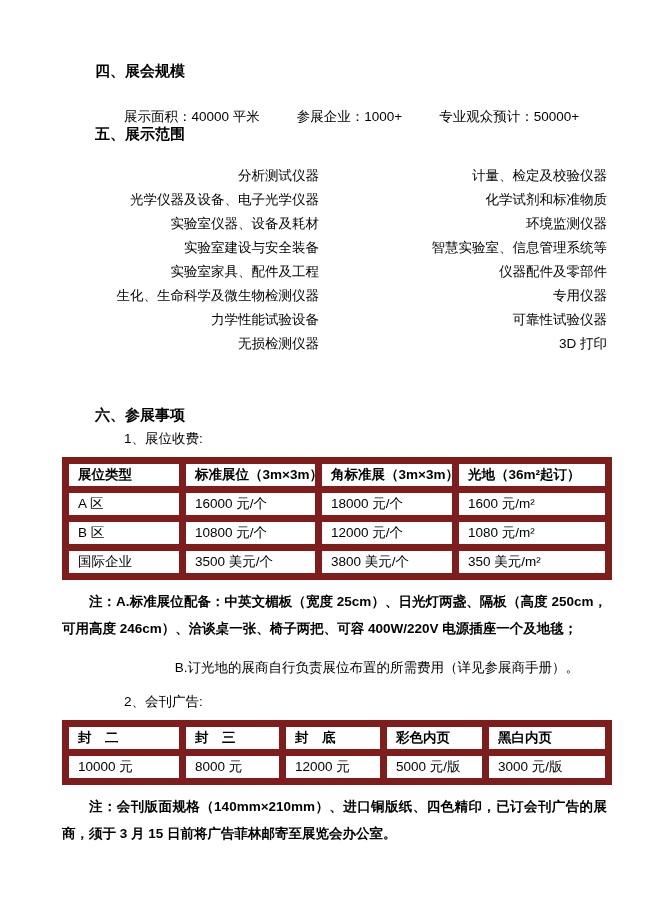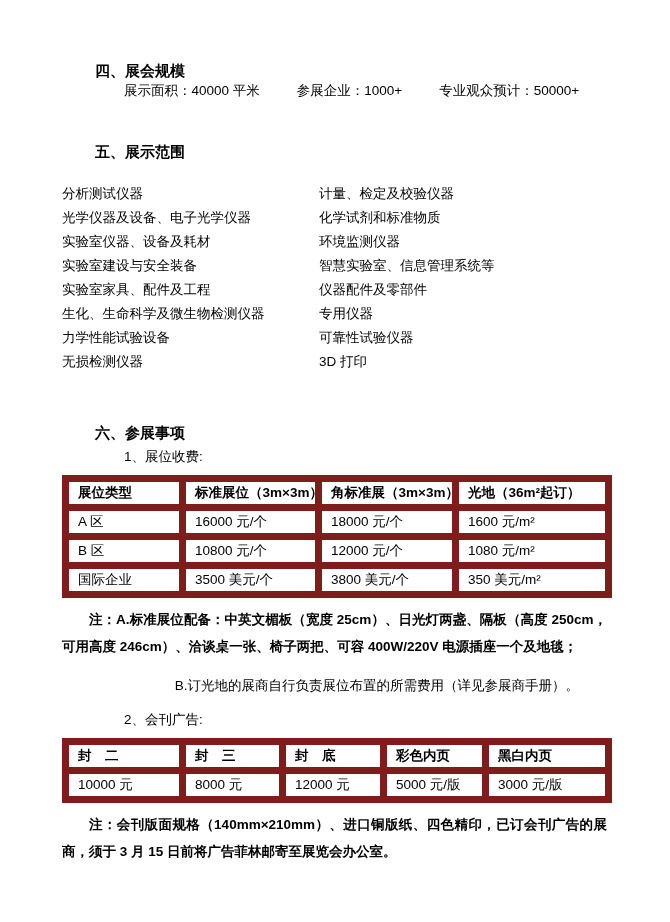--- a/index.html
+++ b/index.html
@@ -17,33 +17,34 @@
   .sec-heading {
     font-size: 15px;
     font-weight: bold;
     margin: 0 0 0 33px;
     line-height: 18px;
   }
 
   .stats-row {
     display: flex;
     gap: 37px;
-    margin: 2px 0 0 62px;
+    margin: 28px 0 0 62px;
     line-height: 17px;
     white-space: nowrap;
     align-items: center;
   }
 
-  .scope-heading { margin-top: 44px; }
+  .scope-heading { }
 
   .scope-grid {
     display: grid;
     grid-template-columns: 257px 1fr;
     margin-top: 21px;
     line-height: 24px;
+    text-align: right;
   }
 
   .part-heading { margin-top: 50px; }
 
   .sub-heading {
     font-weight: normal;
     margin: 6px 0 0 62px;
     line-height: 18px;
   }
 

